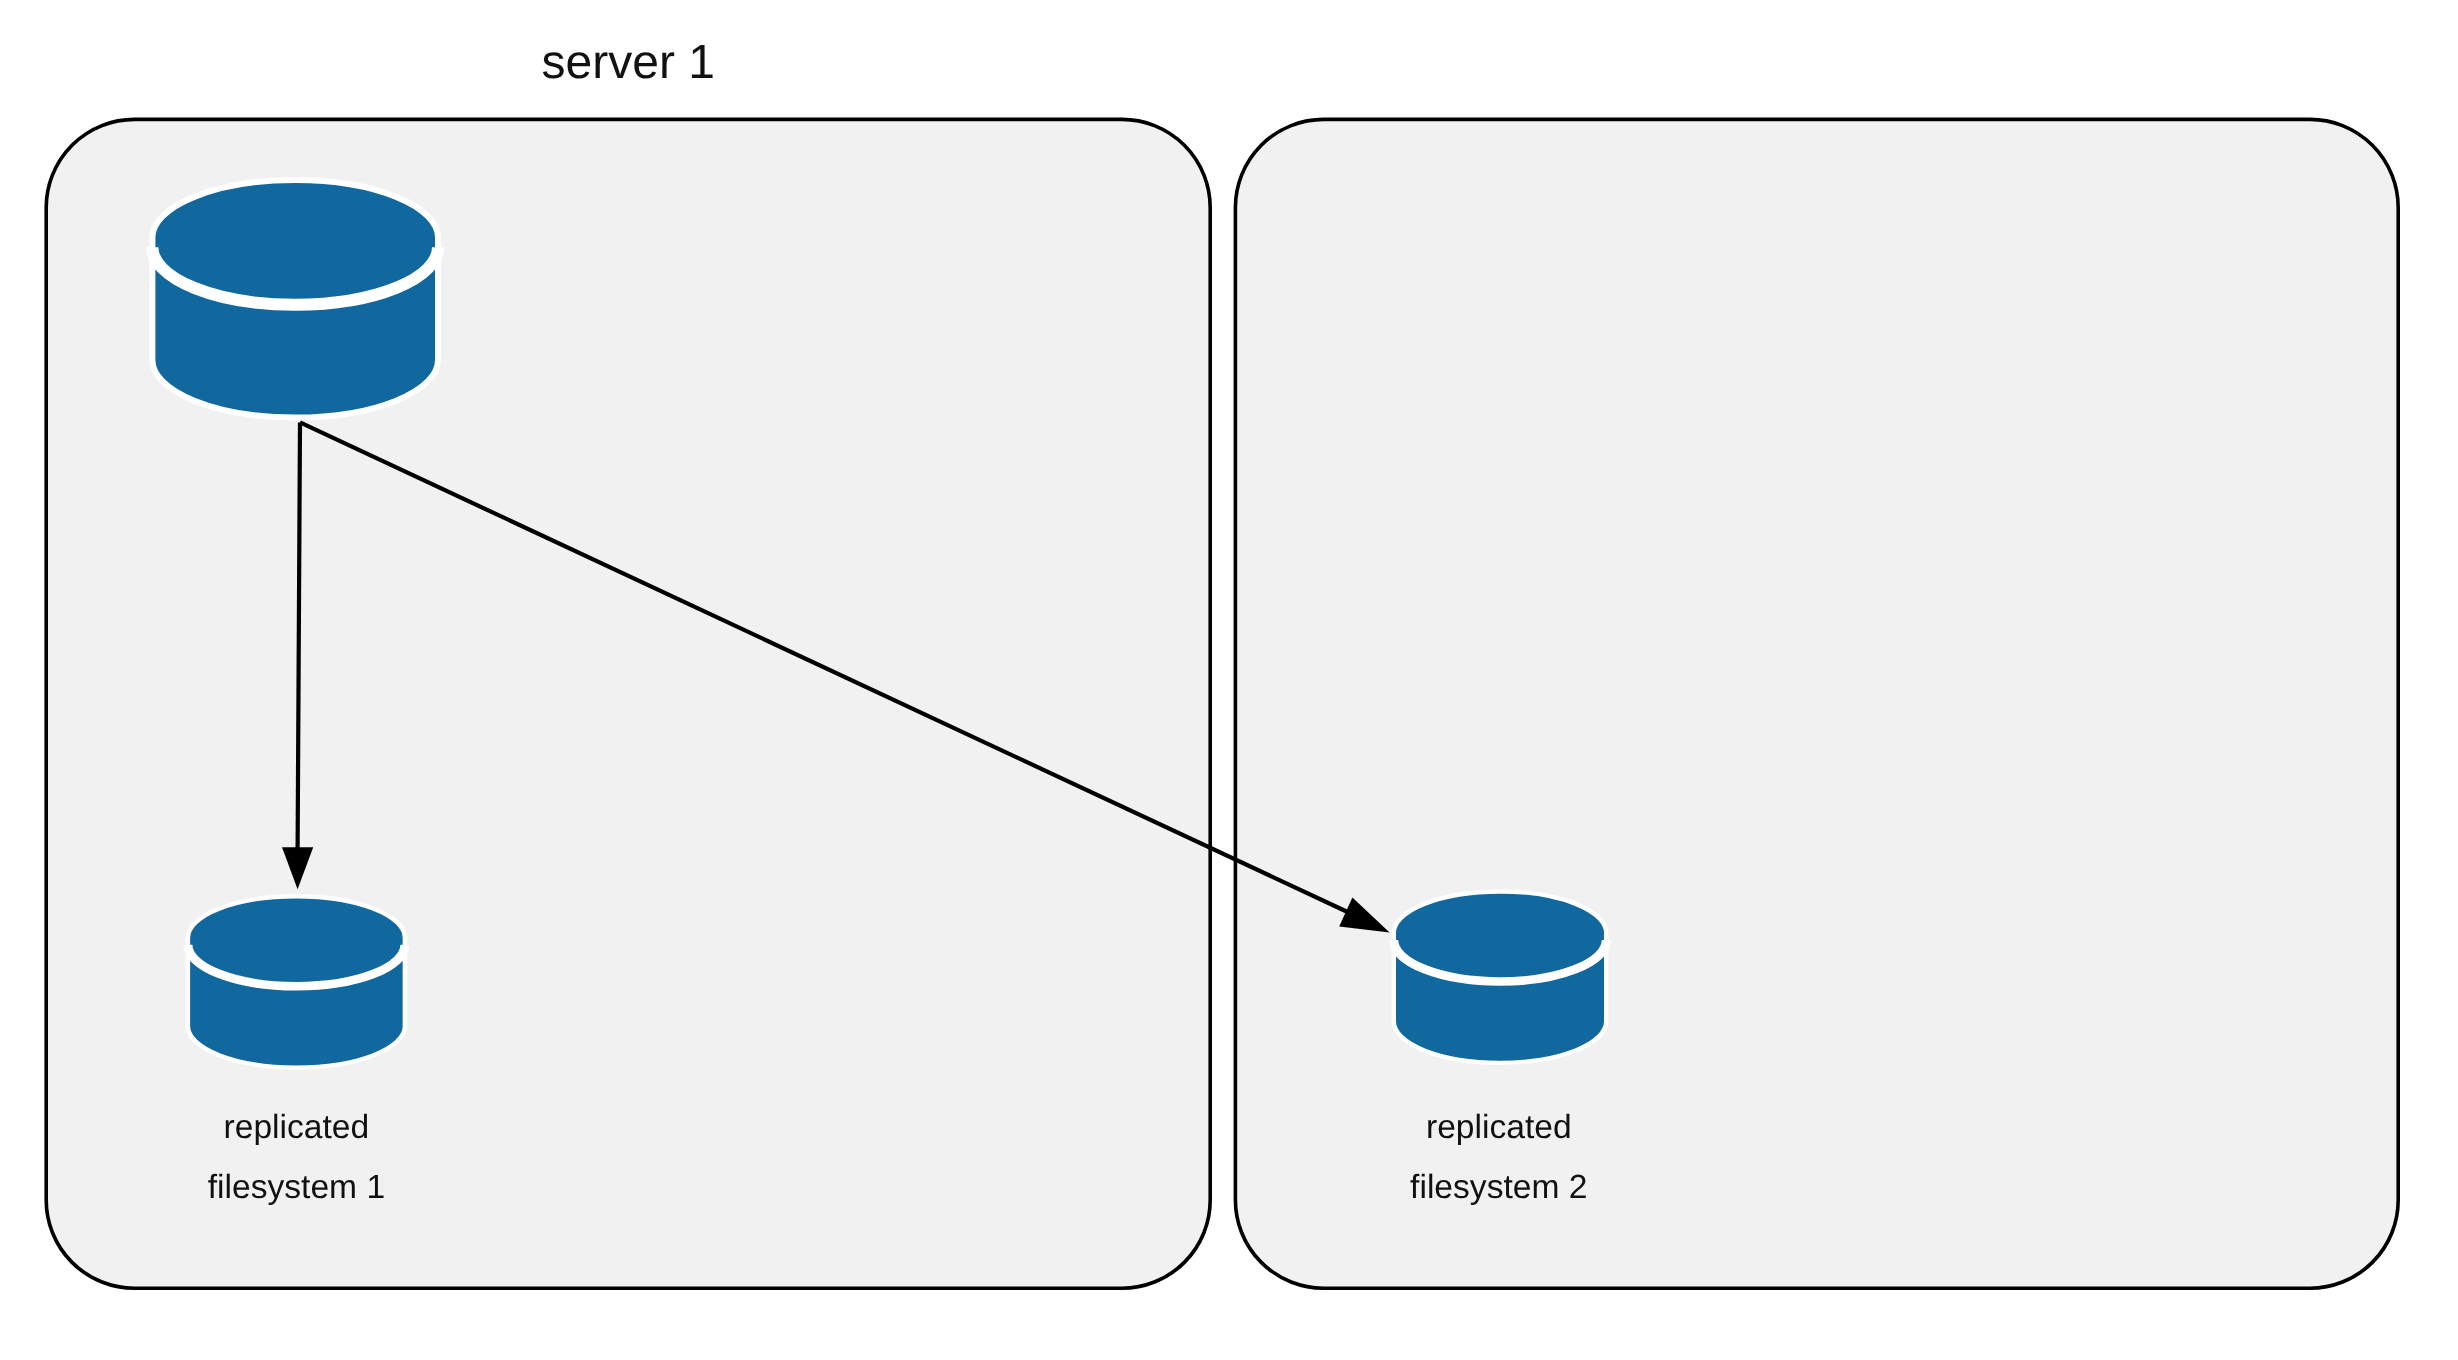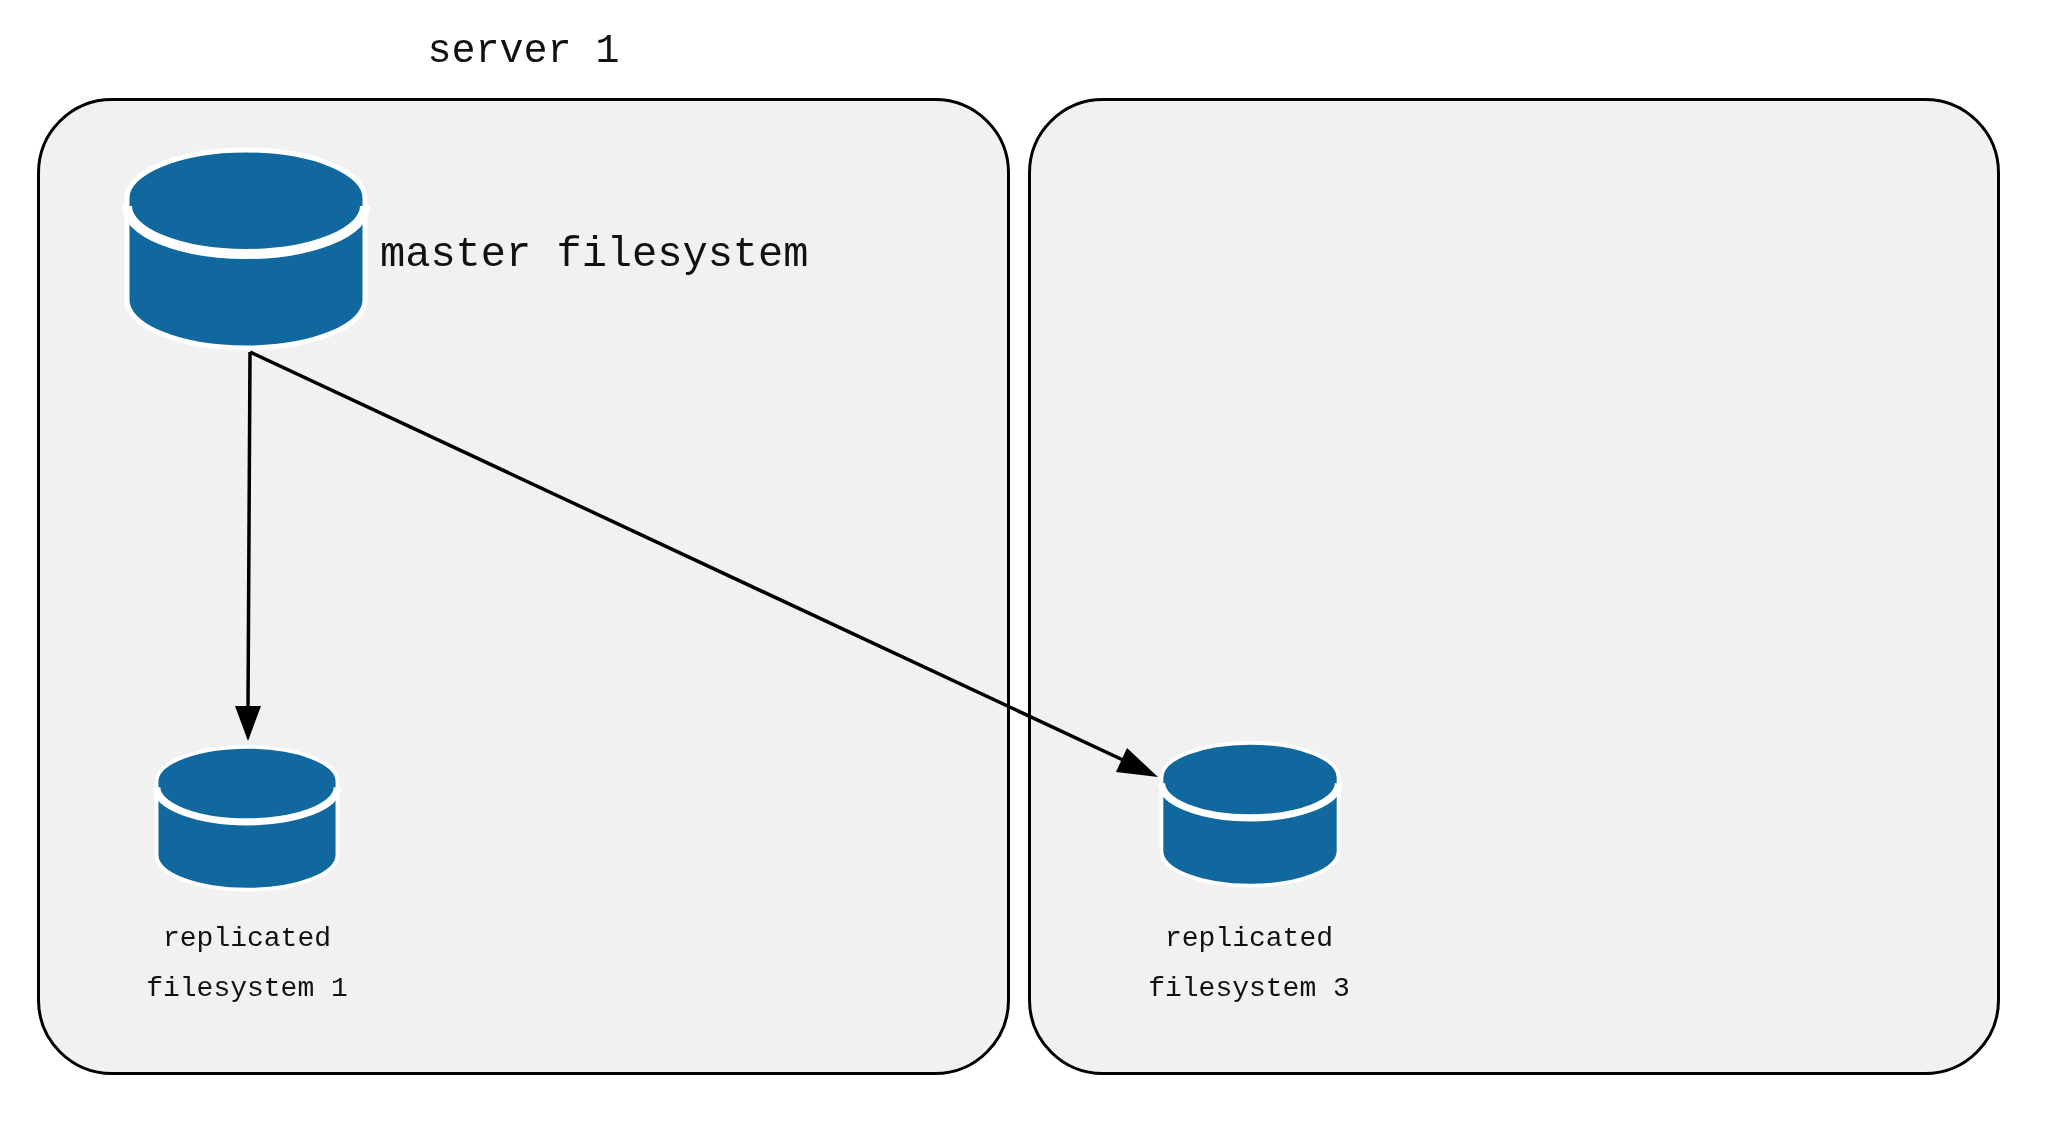--- a/index.html
+++ b/index.html
@@ -5,21 +5,21 @@
   html, body {
     margin: 0; padding: 0;
     width: 2048px; height: 1133px;
     overflow: hidden;
     background: var(--background, #ffffff);
     font-family: "Liberation Sans", sans-serif;
     color: var(--text-color, #111111);
   }
   .canvas {
     position: relative;
-    width: 1800px; height: 1133px; font-family: Liberation Mono, monospace;
+    width: 1800px; height: 1133px;
   }
   .server-title {
     position: absolute;
     text-align: center;
     font-size: 40px;
     line-height: 48px;
     white-space: nowrap;
   }
   .server-box {
     position: absolute;
@@ -70,38 +70,37 @@
 
   <div class="server-title" style="left:37px; top:28px; width:973px;">server 1</div>
 
   <div class="server-box" style="left:37px; top:98px; width:973px; height:977px;"></div>
   <div class="server-box" style="left:1028px; top:98px; width:972px; height:977px;"></div>
 
   <svg class="node-icon" style="left:121px; top:146px; width:250px; height:208px;" viewBox="0 0 250 208" preserveAspectRatio="none">
     <path class="cyl-main" d="M 6,52 A 119 48 0 0 1 244,52 L 244,154 A 119 48 0 0 1 6,154 Z"></path>
     <path class="cyl-stripe" d="M 6,60 A 119 48 0 0 0 244,60"></path>
   </svg>
-  <div class="node-label" style="left:380px; top:230px; font-size:42px;">master filesystem</div>
 
   <svg class="node-icon" style="left:152px; top:744px; width:190px; height:150px;" viewBox="0 0 250 208" preserveAspectRatio="none">
     <path class="cyl-main" d="M 6,52 A 119 48 0 0 1 244,52 L 244,154 A 119 48 0 0 1 6,154 Z"></path>
     <path class="cyl-stripe" d="M 6,60 A 119 48 0 0 0 244,60"></path>
   </svg>
   <div class="node-label" style="left:67px; top:914px; width:360px; text-align:center;">
     <div>replicated</div>
     <div>filesystem 1</div>
   </div>
 
   <svg class="node-icon" style="left:1157px; top:740px; width:186px; height:150px;" viewBox="0 0 250 208" preserveAspectRatio="none">
     <path class="cyl-main" d="M 6,52 A 119 48 0 0 1 244,52 L 244,154 A 119 48 0 0 1 6,154 Z"></path>
     <path class="cyl-stripe" d="M 6,60 A 119 48 0 0 0 244,60"></path>
   </svg>
   <div class="node-label" style="left:1069px; top:914px; width:360px; text-align:center;">
     <div>replicated</div>
-    <div>filesystem 3</div>
+    <div>filesystem 2</div>
   </div>
 
   <svg class="edges-overlay" width="2048" height="1133" viewBox="0 0 2048 1133">
     <g>
       <line class="edge-line" x1="250" y1="352" x2="248" y2="708"></line>
       <polygon class="edge-head" points="248,741 235,706 261,706"></polygon>
     </g>
     <g>
       <line class="edge-line" x1="250" y1="352" x2="1123" y2="760"></line>
       <polygon class="edge-head" points="1158,777 1116,772 1127,748"></polygon>

